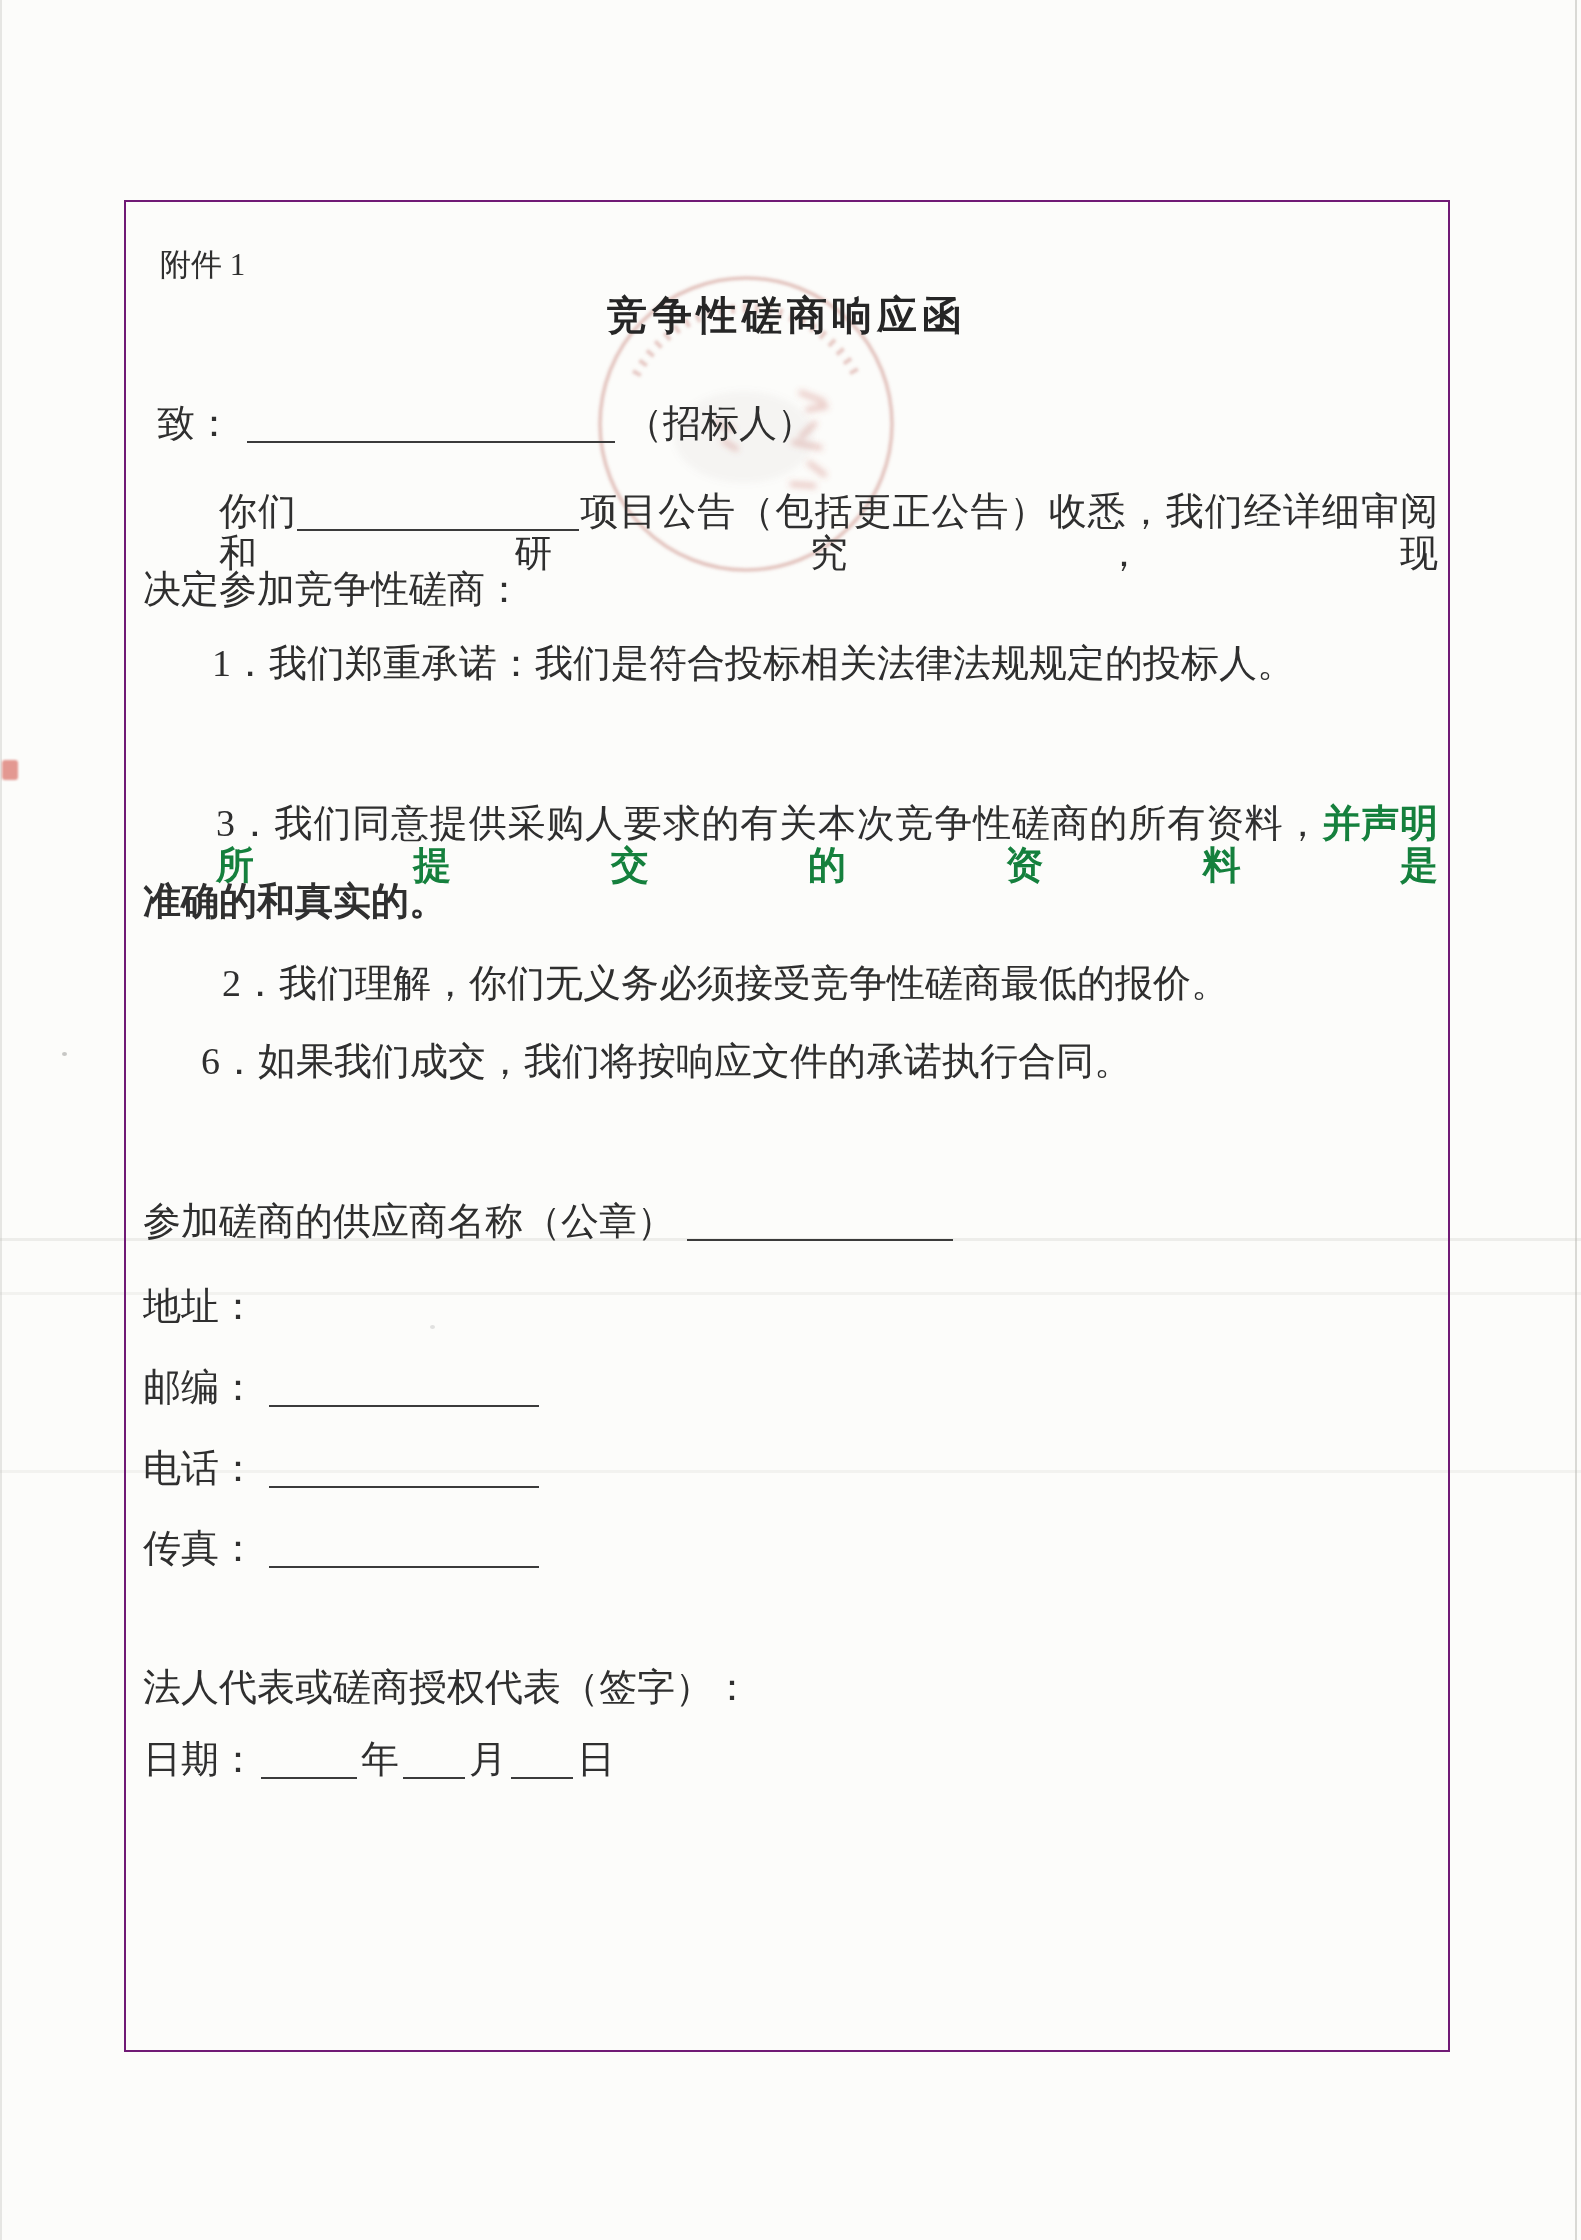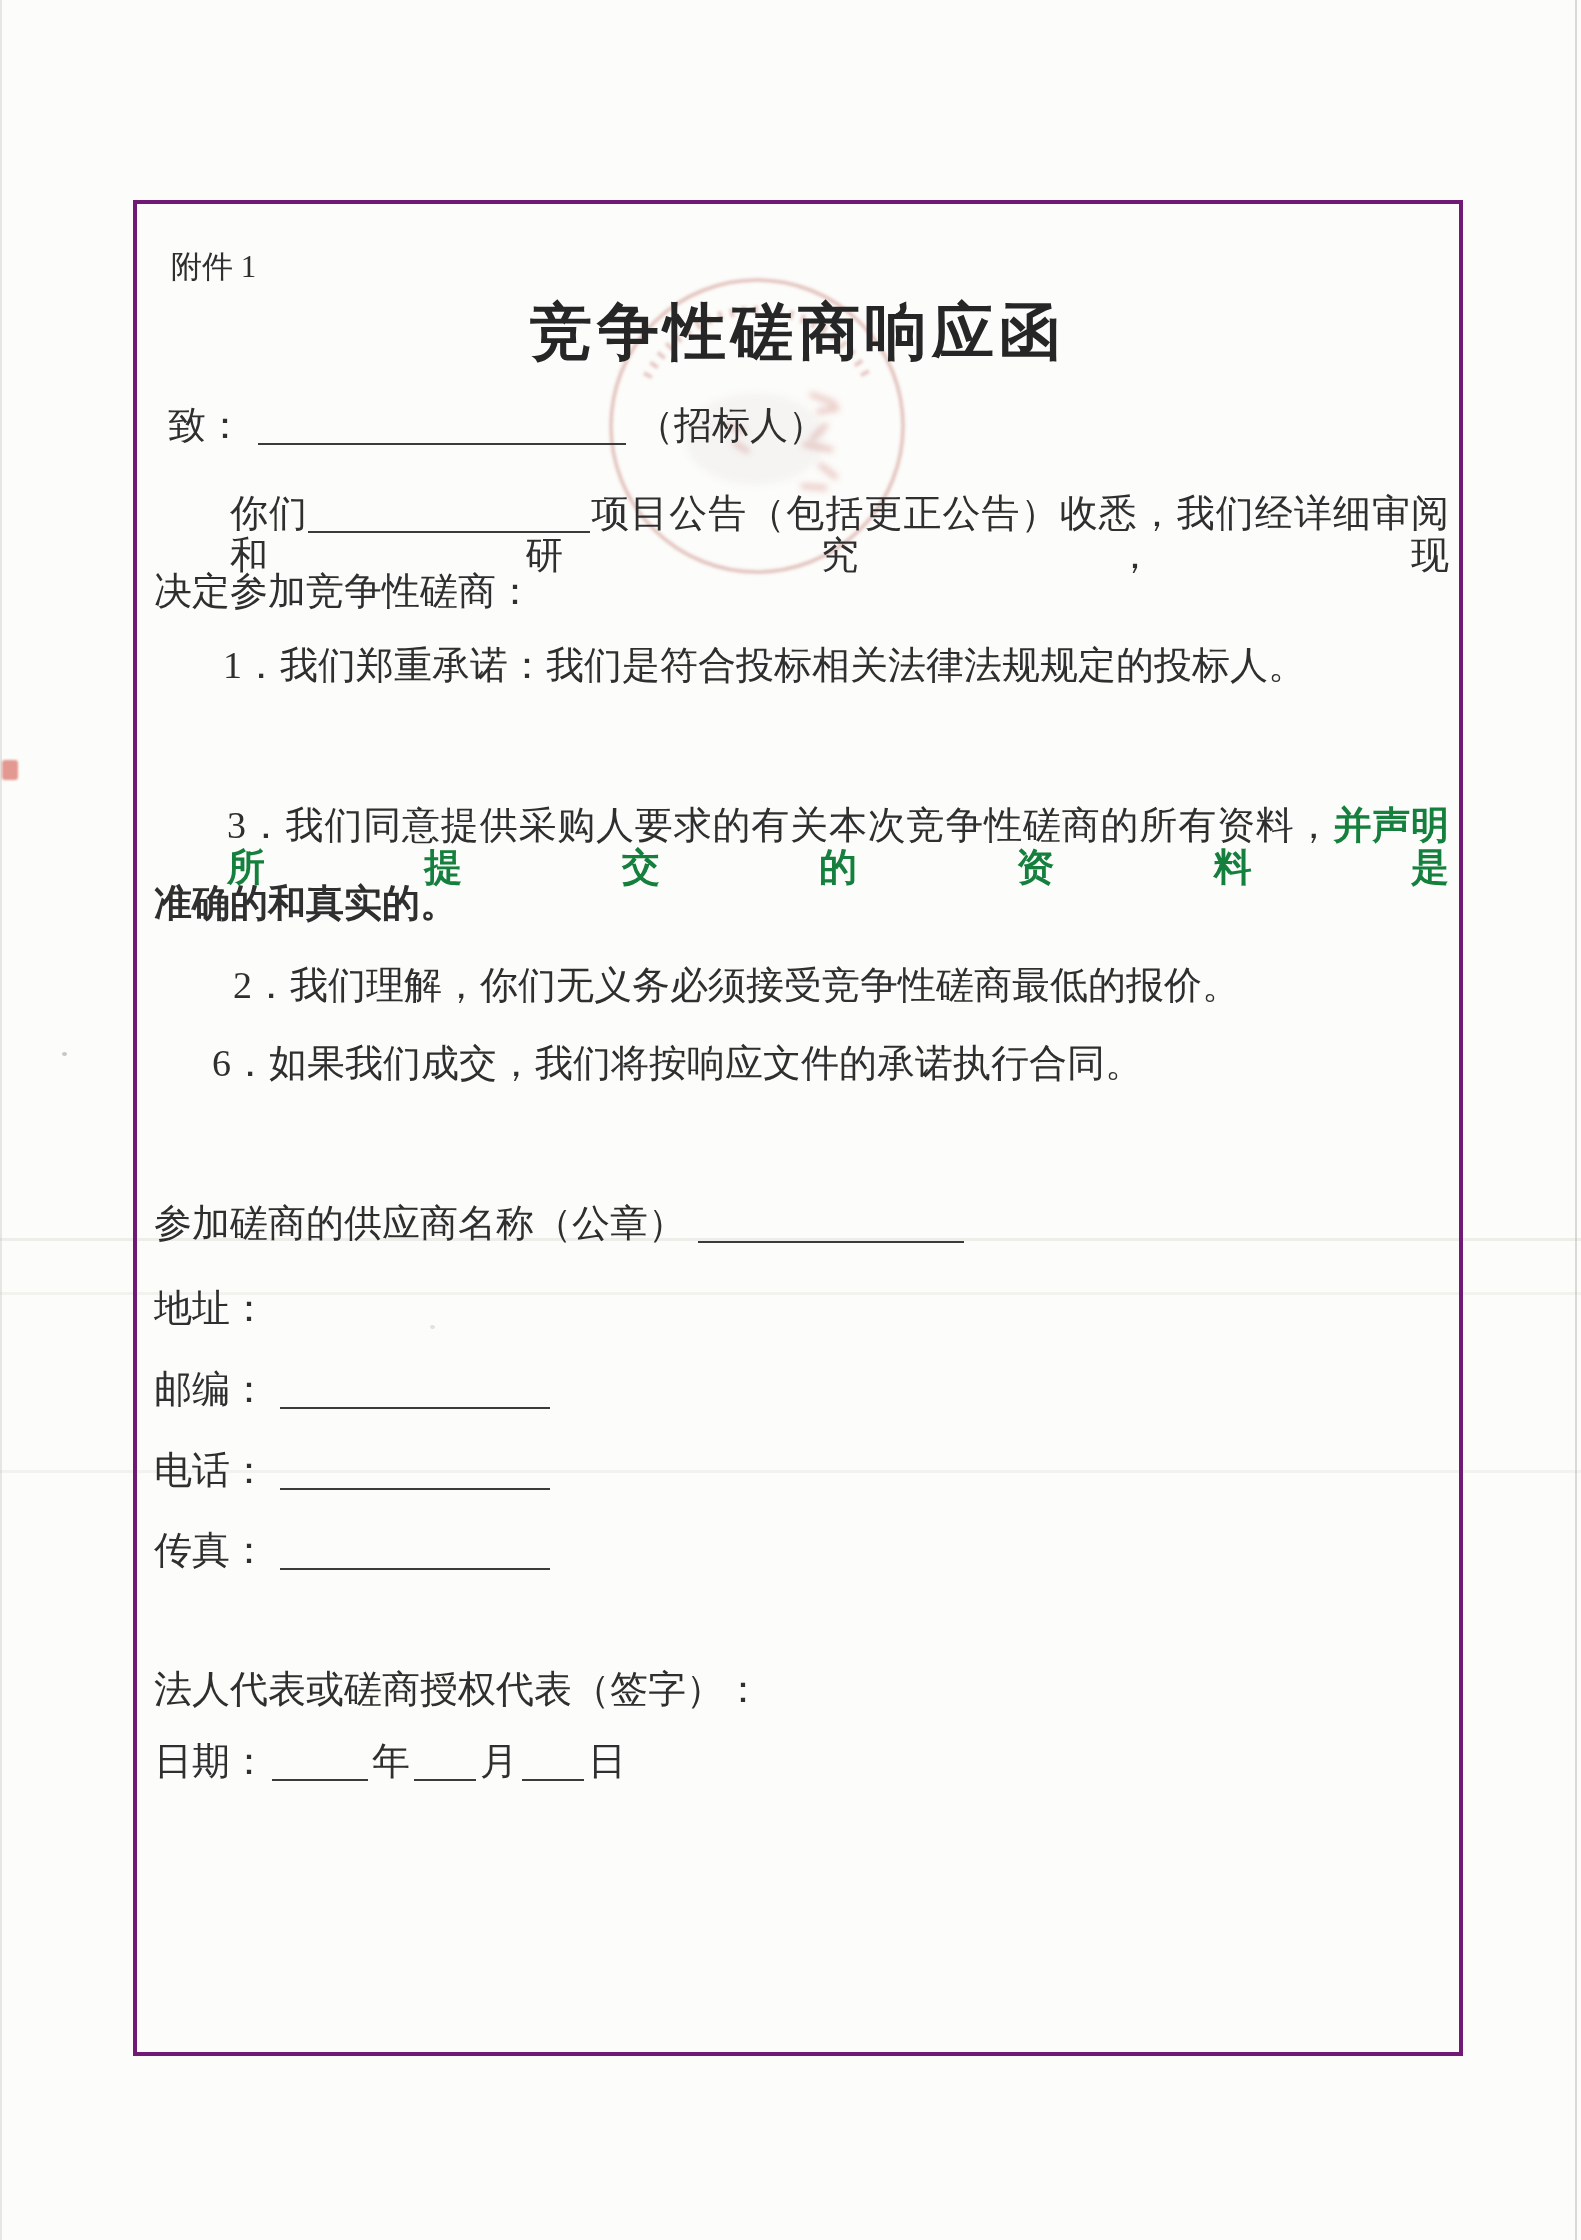--- a/index.html
+++ b/index.html
@@ -16,35 +16,35 @@
   .edge-left{position:absolute;top:0;left:0;width:2px;height:2240px;background:#e6e6e3;}
   .streak{position:absolute;left:0;width:1581px;height:3px;background:rgba(185,185,178,0.22);}
   .streak.s1{top:1238px;}
   .streak.s2{top:1292px;background:rgba(185,185,178,0.15);}
   .streak.s3{top:1470px;background:rgba(185,185,178,0.14);}
   .red-mark{position:absolute;left:2px;top:760px;width:16px;height:20px;
     background:rgba(205,70,58,0.55);border-radius:3px;filter:blur(1.2px);}
   .speck{position:absolute;width:5px;height:4px;background:rgba(120,120,118,0.4);border-radius:50%;}
 
   .doc-border{
-    position:absolute;left:133px;top:200px;width:1322px;height:1848px;
-    border:4px solid #701a75;
+    position:absolute;left:124px;top:200px;width:1322px;height:1848px;
+    border:2px solid #701a75;
   }
   .line{position:absolute;font-size:38px;line-height:42px;color:#2f2f2f;}
   .just{text-align:justify;text-align-last:justify;}
   .blank{
     display:inline-block;height:32px;vertical-align:-7px;
     border-bottom:2px solid #3b3b3b;
   }
   b{font-weight:bold;color:#15803d;}
 
   .attachment{position:absolute;left:34px;top:42px;font-size:31px;}
   .title{
     position:absolute;left:0;top:86px;width:100%;margin:0;
-    text-align:center;font-size:62px;font-weight:bold;color:#262626;
+    text-align:center;font-size:40px;font-weight:bold;color:#262626;
     letter-spacing:5px;
   }
   .salutation{left:31px;top:200px;}
   .salutation .blank{width:368px;margin-left:14px;margin-right:10px;}
   .intro1{left:93px;top:288px;right:10px;}
   .intro1 .blank{width:282px;}
   .intro2{left:17px;top:366px;}
   .item1{left:86px;top:440px;}
   .item2{left:86px;top:522px;}
   .item3a{left:90px;top:600px;right:10px;}

